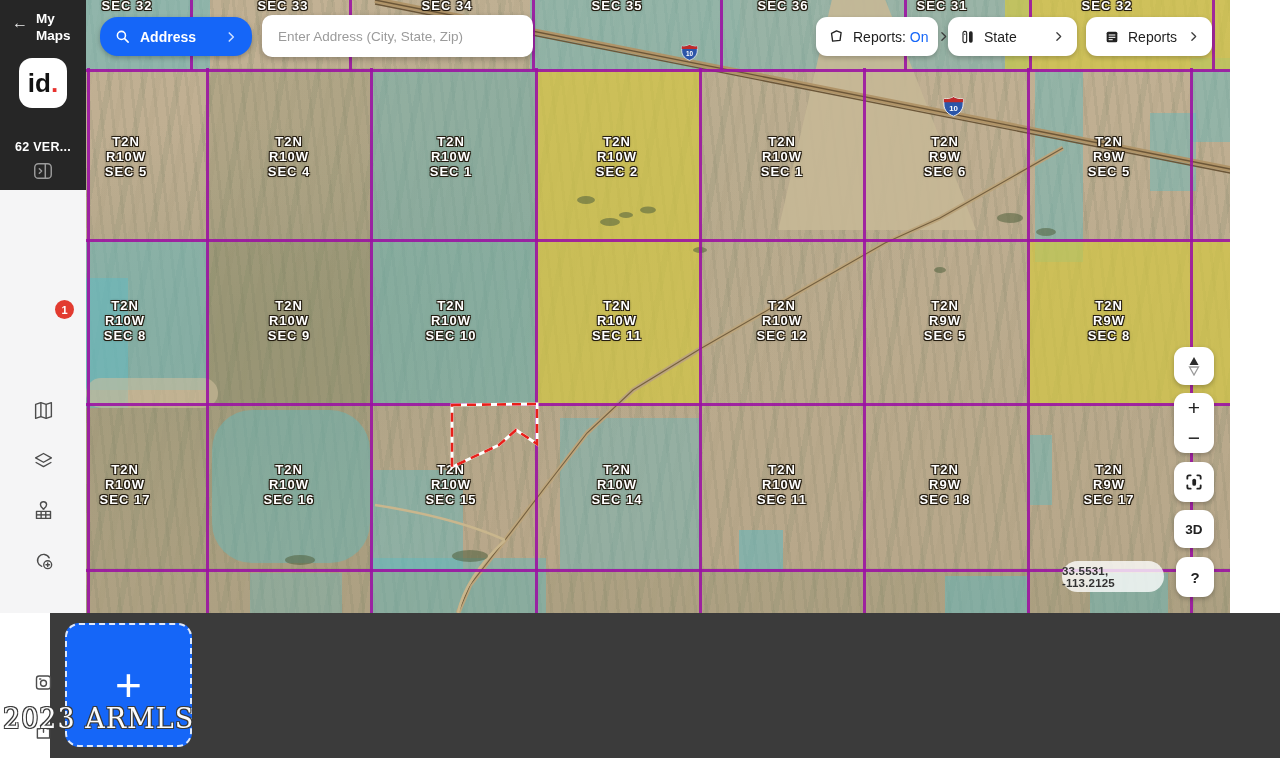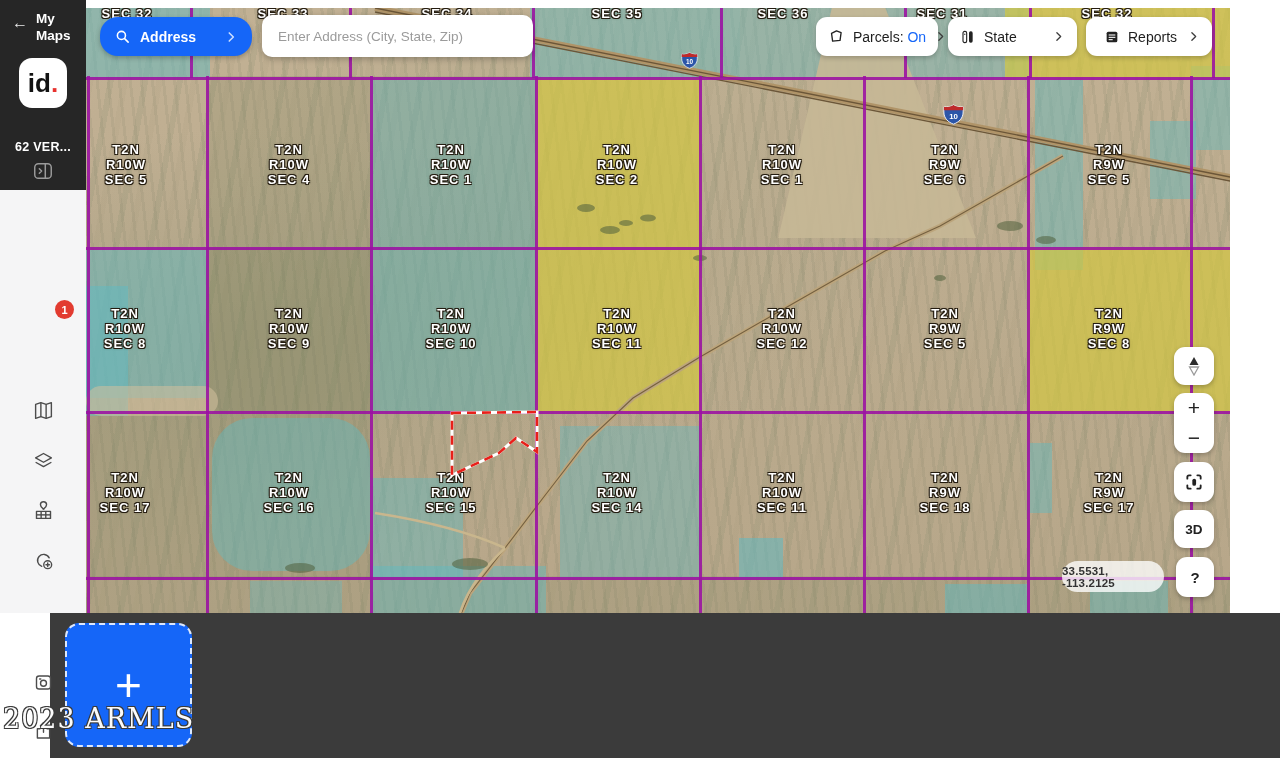--- a/index.html
+++ b/index.html
@@ -10,21 +10,20 @@
   
   .map-area { position:absolute; left:86px; top:0; width:1144px; height:613px; overflow:hidden;
     background-color:#bfae90;
     background-image:
       repeating-linear-gradient(100deg, rgba(125,135,105,.16) 0 6px, rgba(0,0,0,0) 6px 14px, rgba(160,150,120,.13) 14px 20px, rgba(0,0,0,0) 20px 34px),
       repeating-linear-gradient(84deg, rgba(95,105,80,.10) 0 3px, rgba(0,0,0,0) 3px 11px),
       radial-gradient(ellipse 620px 320px at 14% 56%, rgba(128,138,108,.28), rgba(0,0,0,0) 70%),
       radial-gradient(ellipse 520px 360px at 44% 30%, rgba(150,155,125,.22), rgba(0,0,0,0) 70%),
       radial-gradient(ellipse 700px 400px at 80% 70%, rgba(180,168,138,.25), rgba(0,0,0,0) 75%),
       linear-gradient(#c2b194,#b7a689);
-    margin-top: 8px;
   }
   .patch { position:absolute; }
   .patch.teal { background:#60bac2; }
   .patch.yellow { background:#d6c93c; }
   .patch.olive { background:#6e7a52; }
   .patch.tan { background:#d2bf9c; }
   .wedge { position:absolute; left:684px; top:0; width:206px; height:230px;
     background:rgba(199,184,150,.9); clip-path:polygon(30% 0, 56% 0, 100% 100%, 4% 100%); }
   .roads-svg, .parcel-svg { position:absolute; left:0; top:0; }
   .gridline { position:absolute; background:#9b10a3; opacity:.88; }
@@ -325,21 +324,21 @@
     </span>
   </div>
   <input class="search-input" type="text" placeholder="Enter Address (City, State, Zip)" style="">
 
   <div class="pill-btn" style="left:816px; width:122px;">
     <span>
       <svg width="17" height="17" viewBox="0 0 24 24" fill="none" stroke="#222" stroke-width="1.9" stroke-linejoin="round">
           <path d="M5 7.5 L12 4 L18.5 6.5 L17 17.5 L6.5 18.5 Z"></path>
         </svg>
     </span>
-    <span class="txt"><span>Parcels:</span> <span class="state-on">On</span></span>
+    <span class="txt"><span>Reports:</span> <span class="state-on">On</span></span>
     <span class="chev">
       <svg width="13" height="13" viewBox="0 0 24 24" fill="none" stroke="#3c3c3c" stroke-width="2.4" stroke-linecap="round" stroke-linejoin="round">
           <path d="M9 5 L16 12 L9 19"></path>
         </svg>
     </span>
   </div>
 
   <div class="pill-btn" style="left:948px; width:129px;">
     <span>
       <svg width="16" height="16" viewBox="0 0 24 24">

